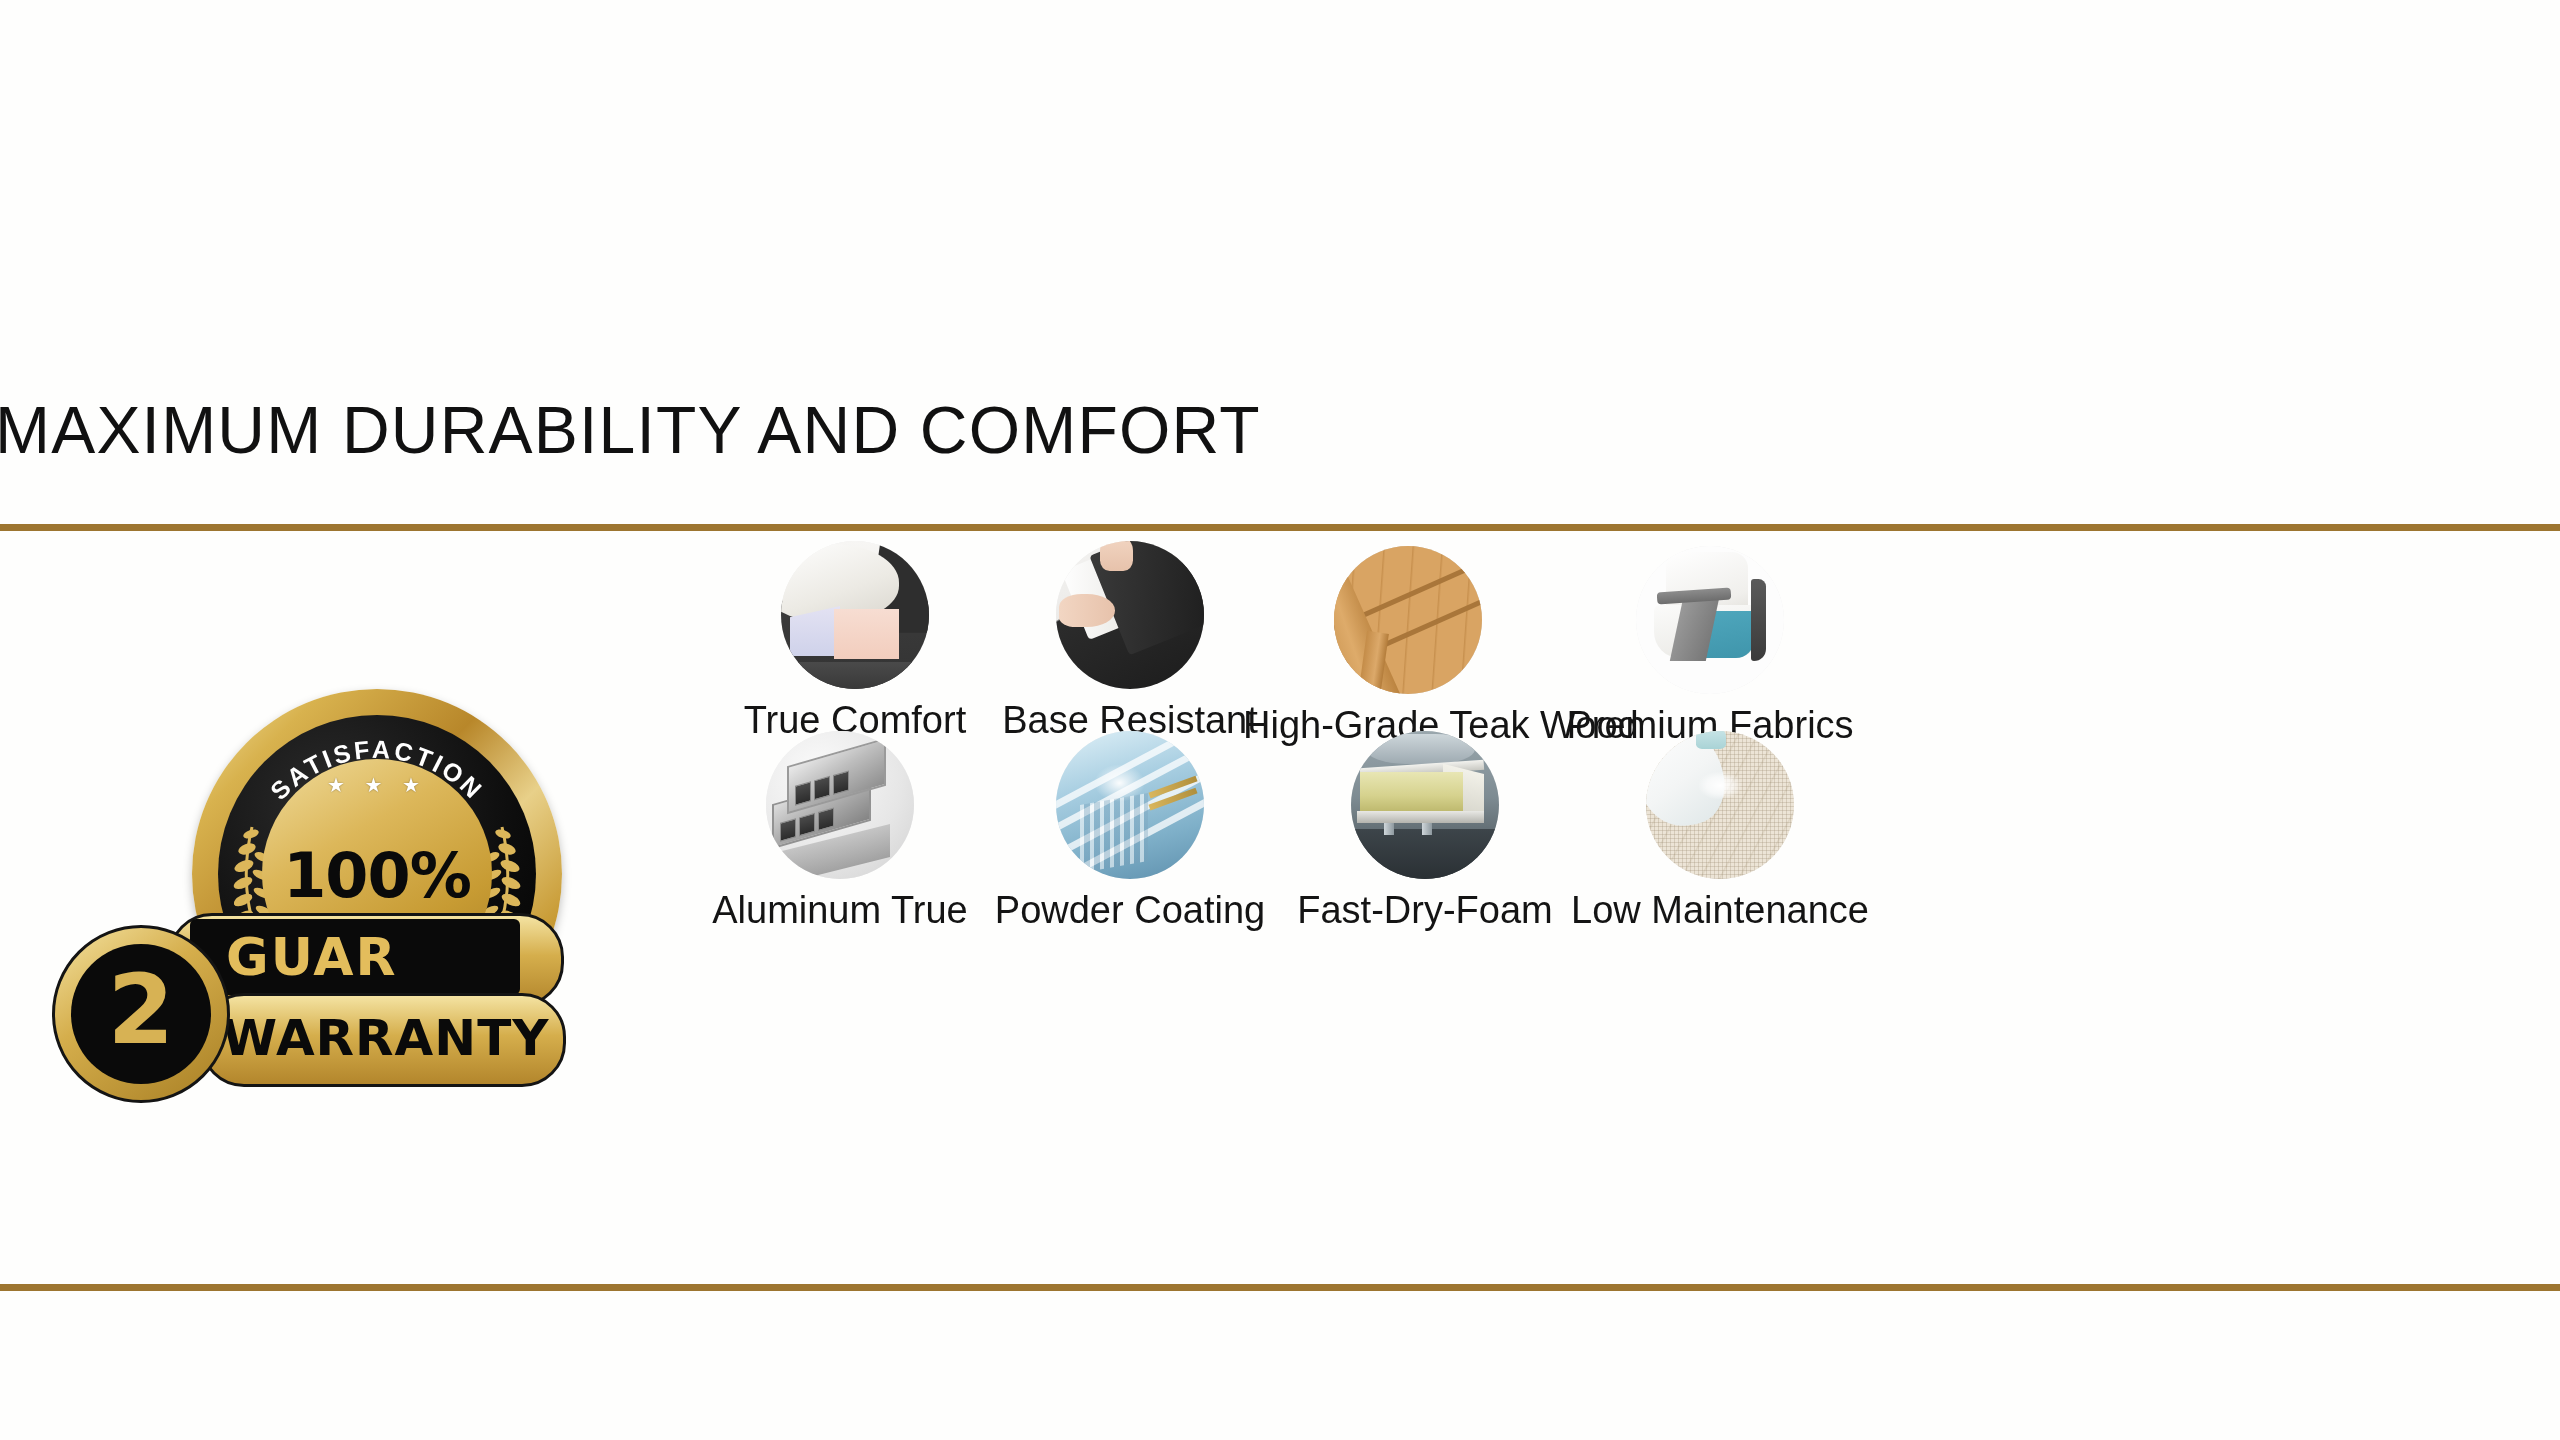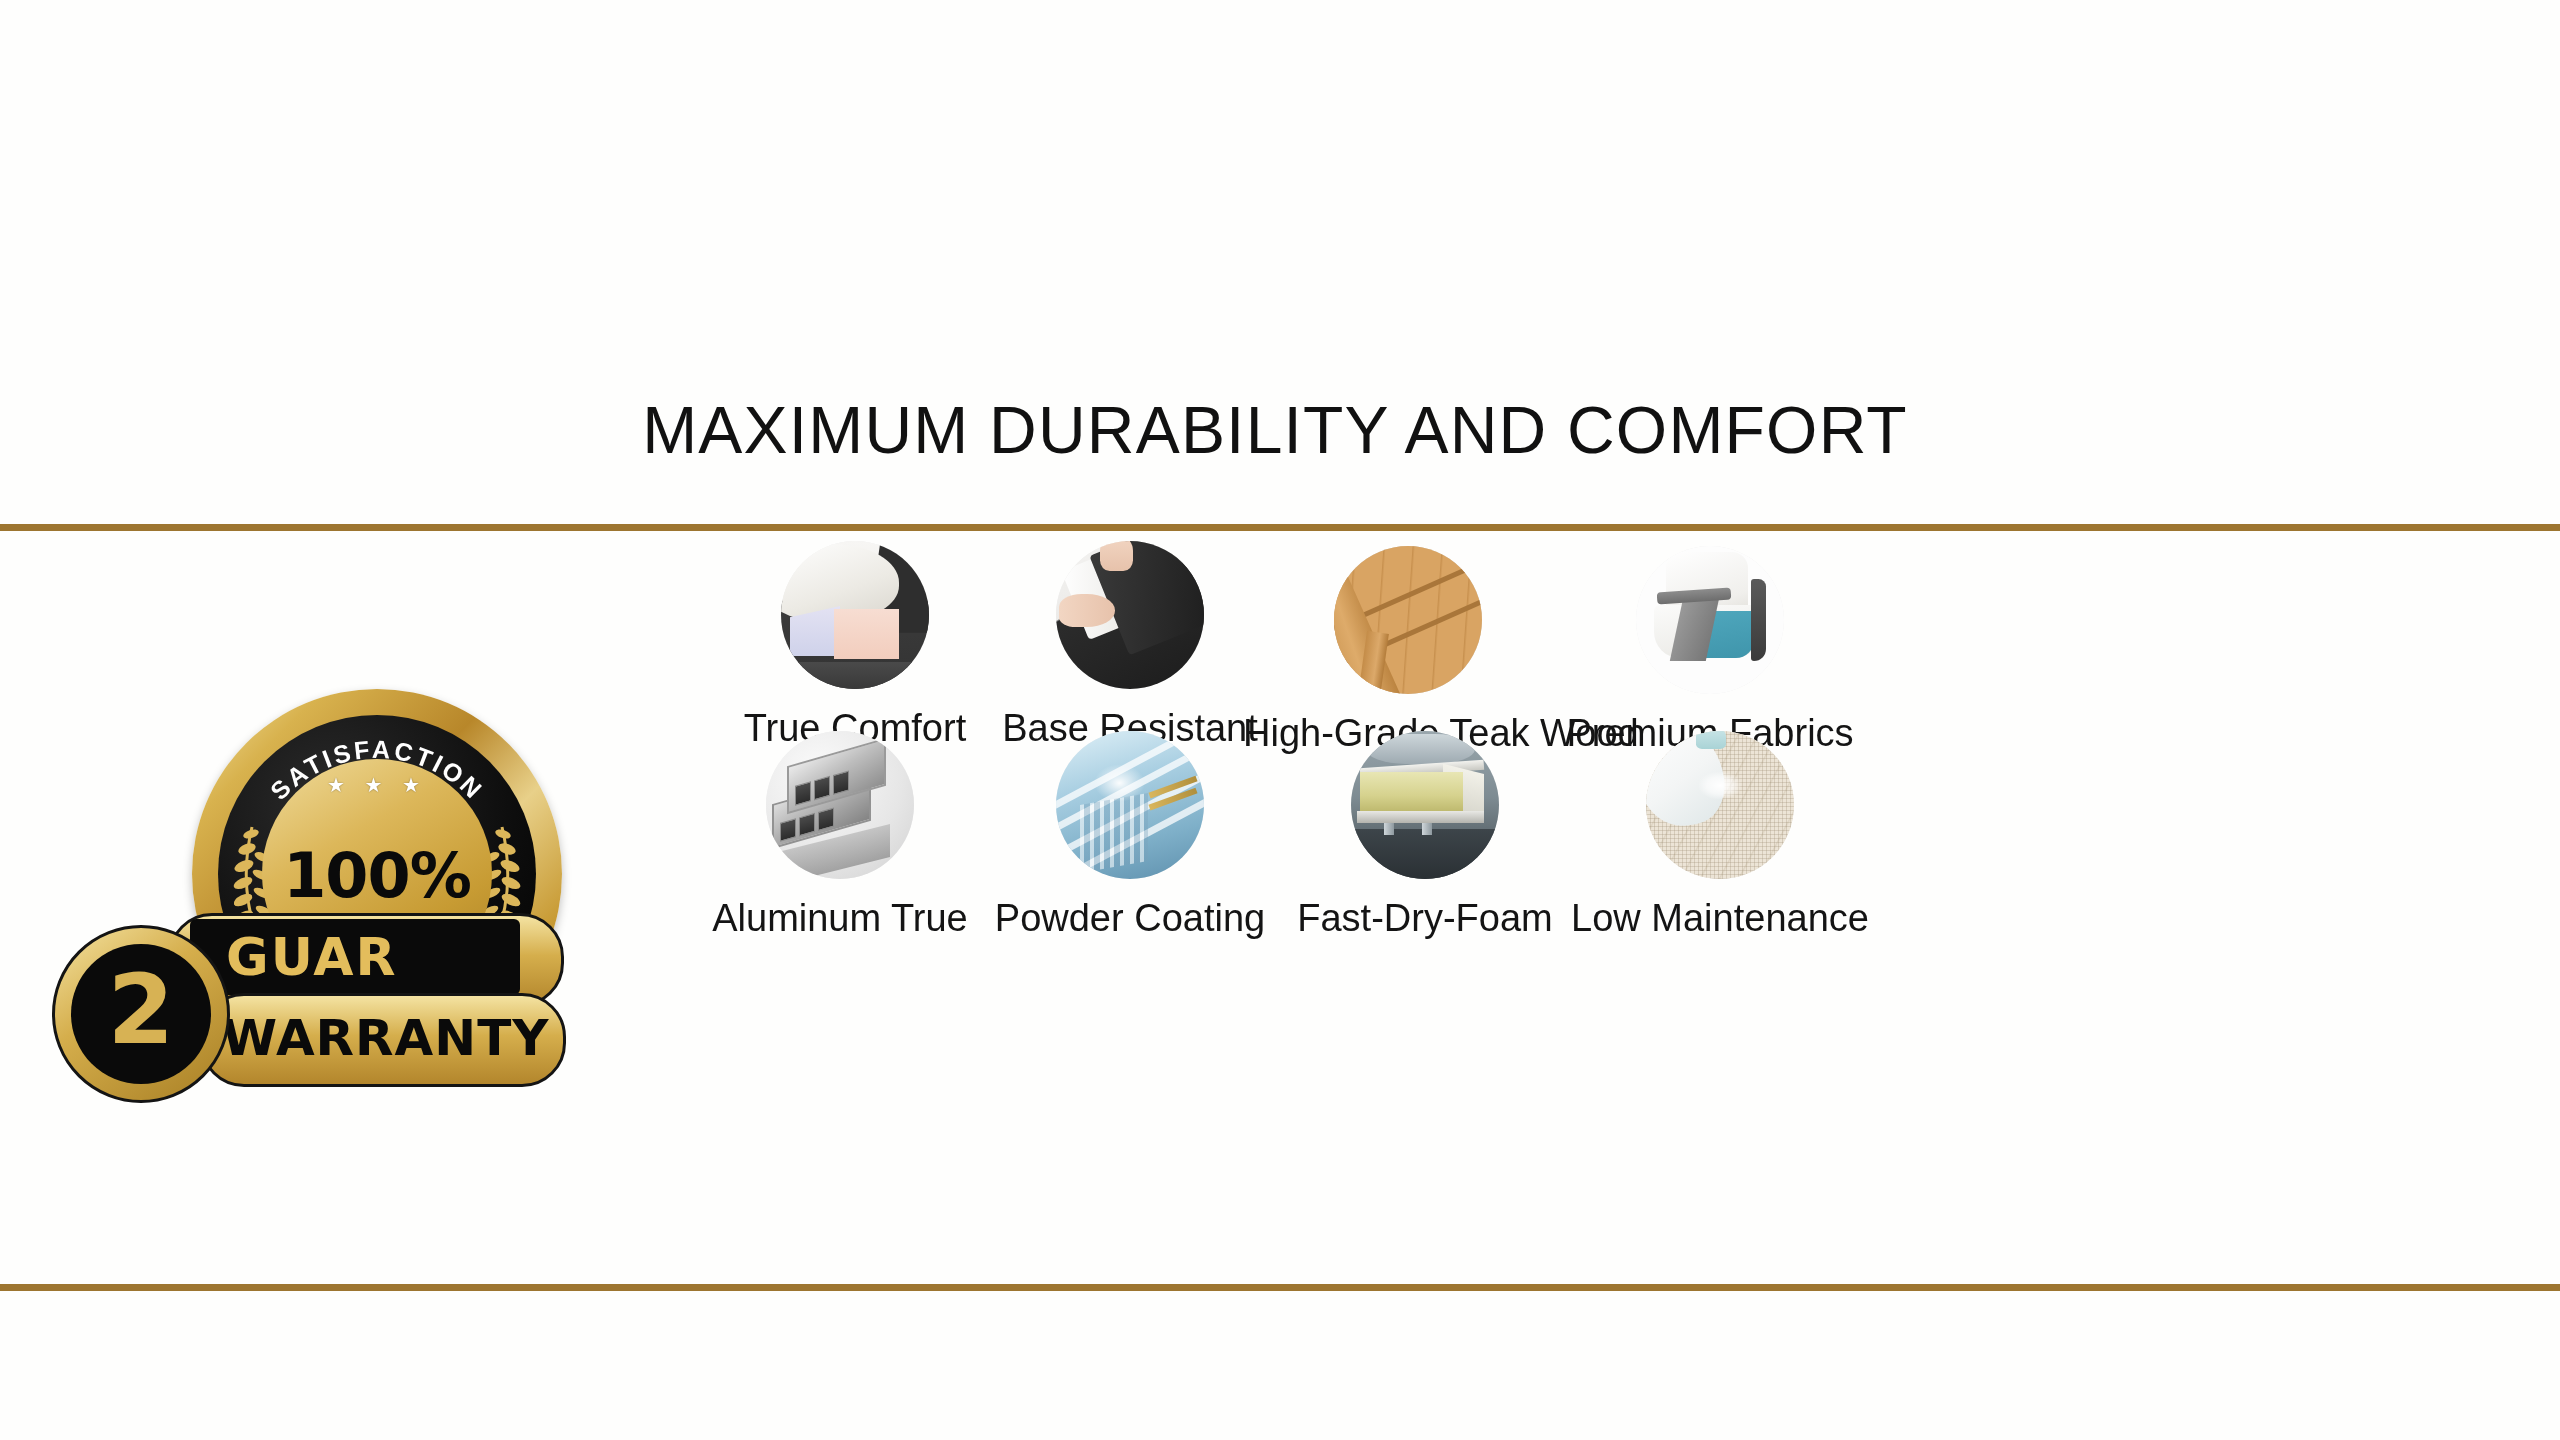--- a/index.html
+++ b/index.html
@@ -25,21 +25,21 @@
 
   
   .title-area {
     position: absolute;
     left: 0;
     right: 0;
     top: 345px;
     height: 170px;
     display: flex;
     align-items: center;
-    justify-content: center;
+    justify-content: flex-start;
   }
   .page-title {
     font-size: 66px;
     font-weight: 400;
     letter-spacing: 1.2px;
     color: #111111;
     white-space: nowrap;
     transform: translateX(-5px);
   }
 
@@ -235,21 +235,21 @@
   .f-thumb {
     width: 148px;
     height: 148px;
     border-radius: 50%;
     margin: 0 auto;
     overflow: hidden;
     position: relative;
     background: #efefef;
   }
   .f-label {
-    margin-top: 18px;
+    margin-top: 10px;
     font-size: 38px;
     color: #141414;
     white-space: nowrap;
     font-weight: 400;
   }
 
   
   .art { position: absolute; inset: 0; }
 
   

